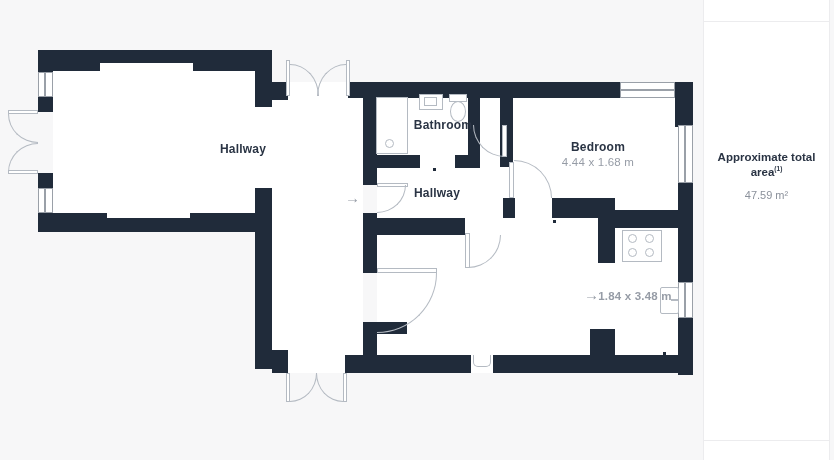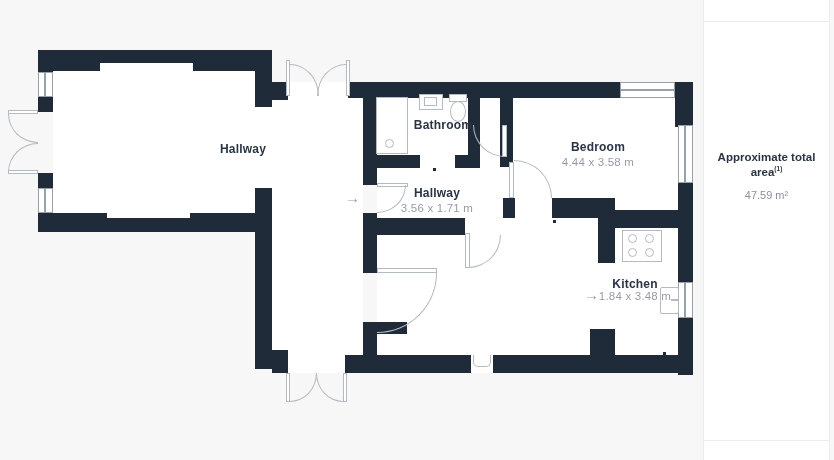--- a/index.html
+++ b/index.html
@@ -154,28 +154,26 @@
   <div class="abs dot" style="left:210px;top:228px;"></div>
 
   <div class="abs arrow" style="left:345px;top:190px;">→</div>
   <div class="abs arrow" style="left:584px;top:287px;">→</div>
 
   <div class="abs lbl" style="left:173px;top:142px;">Hallway</div>
 
   <div class="abs lbl" style="left:373px;top:118px;">Bathroom</div>
 
   <div class="abs lbl" style="left:367px;top:186px;">Hallway</div>
-  <div class="abs dims" style="left:367px;top:202px;">3.56 x 1.71 m</div>
 
   <div class="abs lbl" style="left:528px;top:140px;">Bedroom</div>
-  <div class="abs dims" style="left:528px;top:156px;">4.44 x 3.58 m</div>
+  <div class="abs dims" style="left:528px;top:156px;">4.44 x 1.68 m</div>
 
 
-  <div class="abs lbl" style="left:565px;top:277px;font-size:12px;">Kitchen</div>
-  <div class="abs dims" style="left:565px;top:290px;">1.84 x 3.48 m</div>
+  <div class="abs dims" style="left:565px;top:290px;font-weight:bold;">1.84 x 3.48 m</div>
 
   <aside class="abs sidebar"></aside>
   <div class="abs sb-divider" style="top:21px;"></div>
   <div class="abs sb-main">
     <div class="sb-title"><span>Approximate total area</span><sup>(1)</sup></div>
     <div class="sb-value">47.59 m²</div>
   </div>
   <div class="abs sb-divider" style="top:440px;"></div>
 
 </div>

